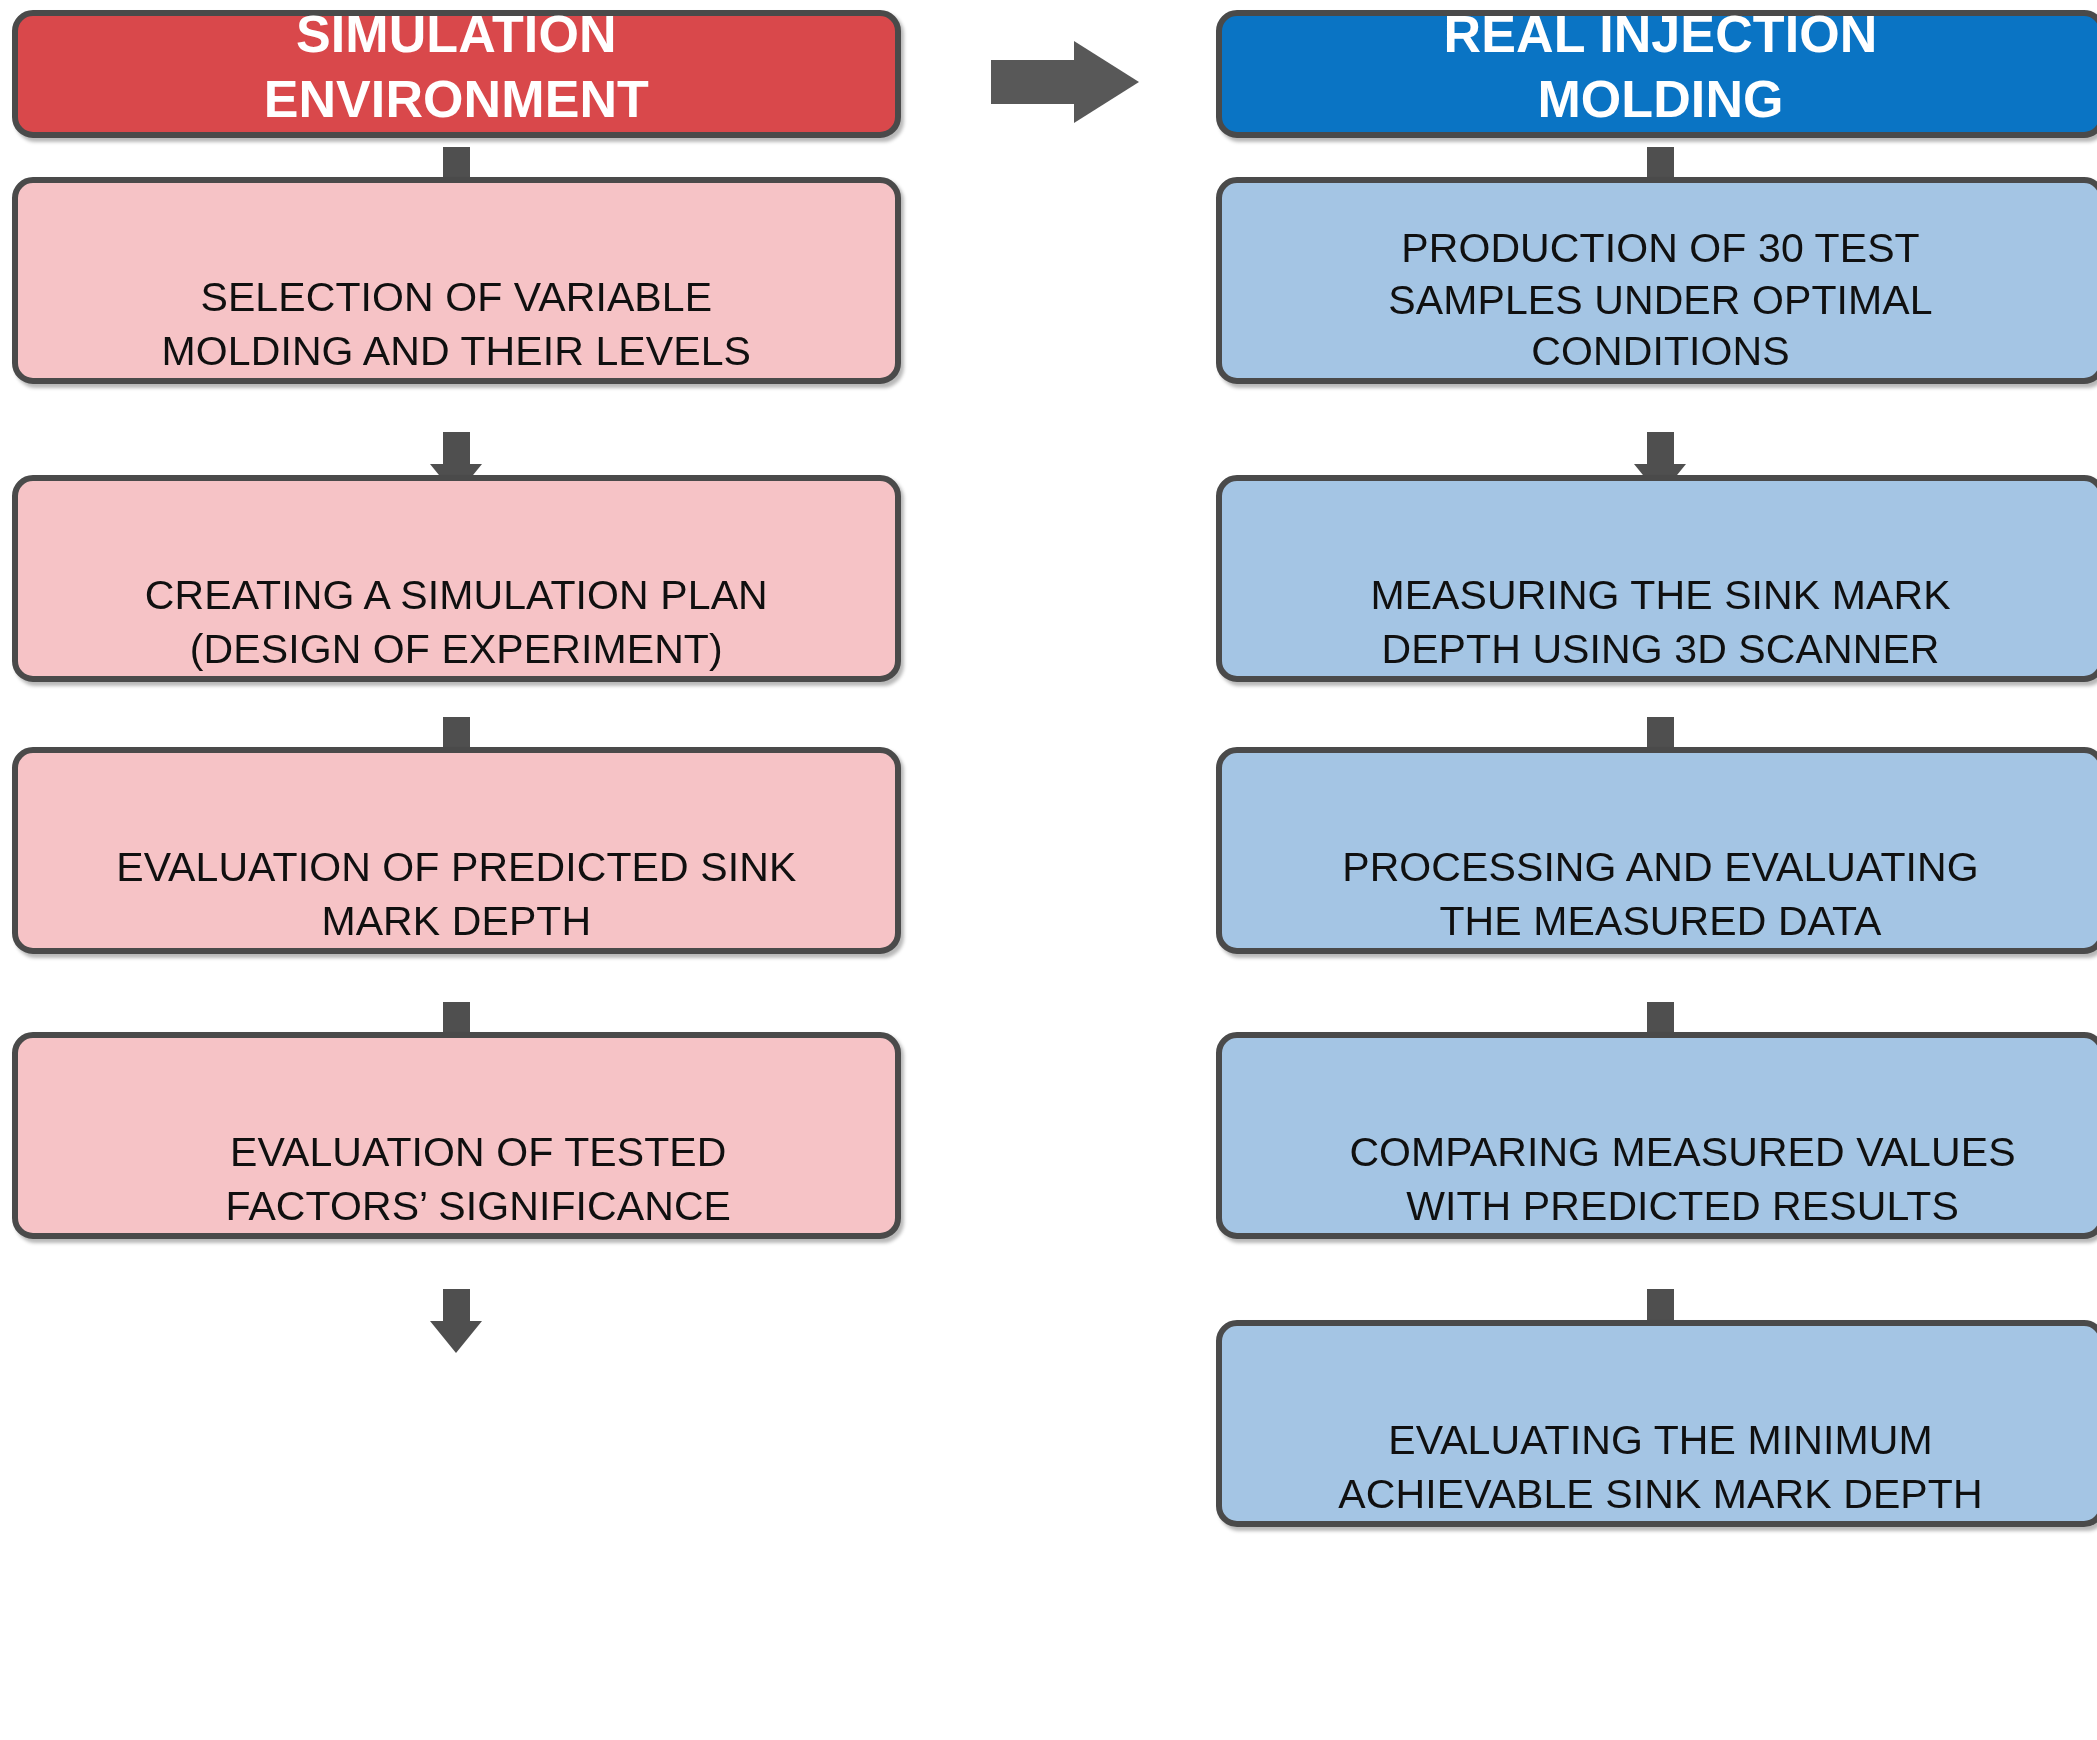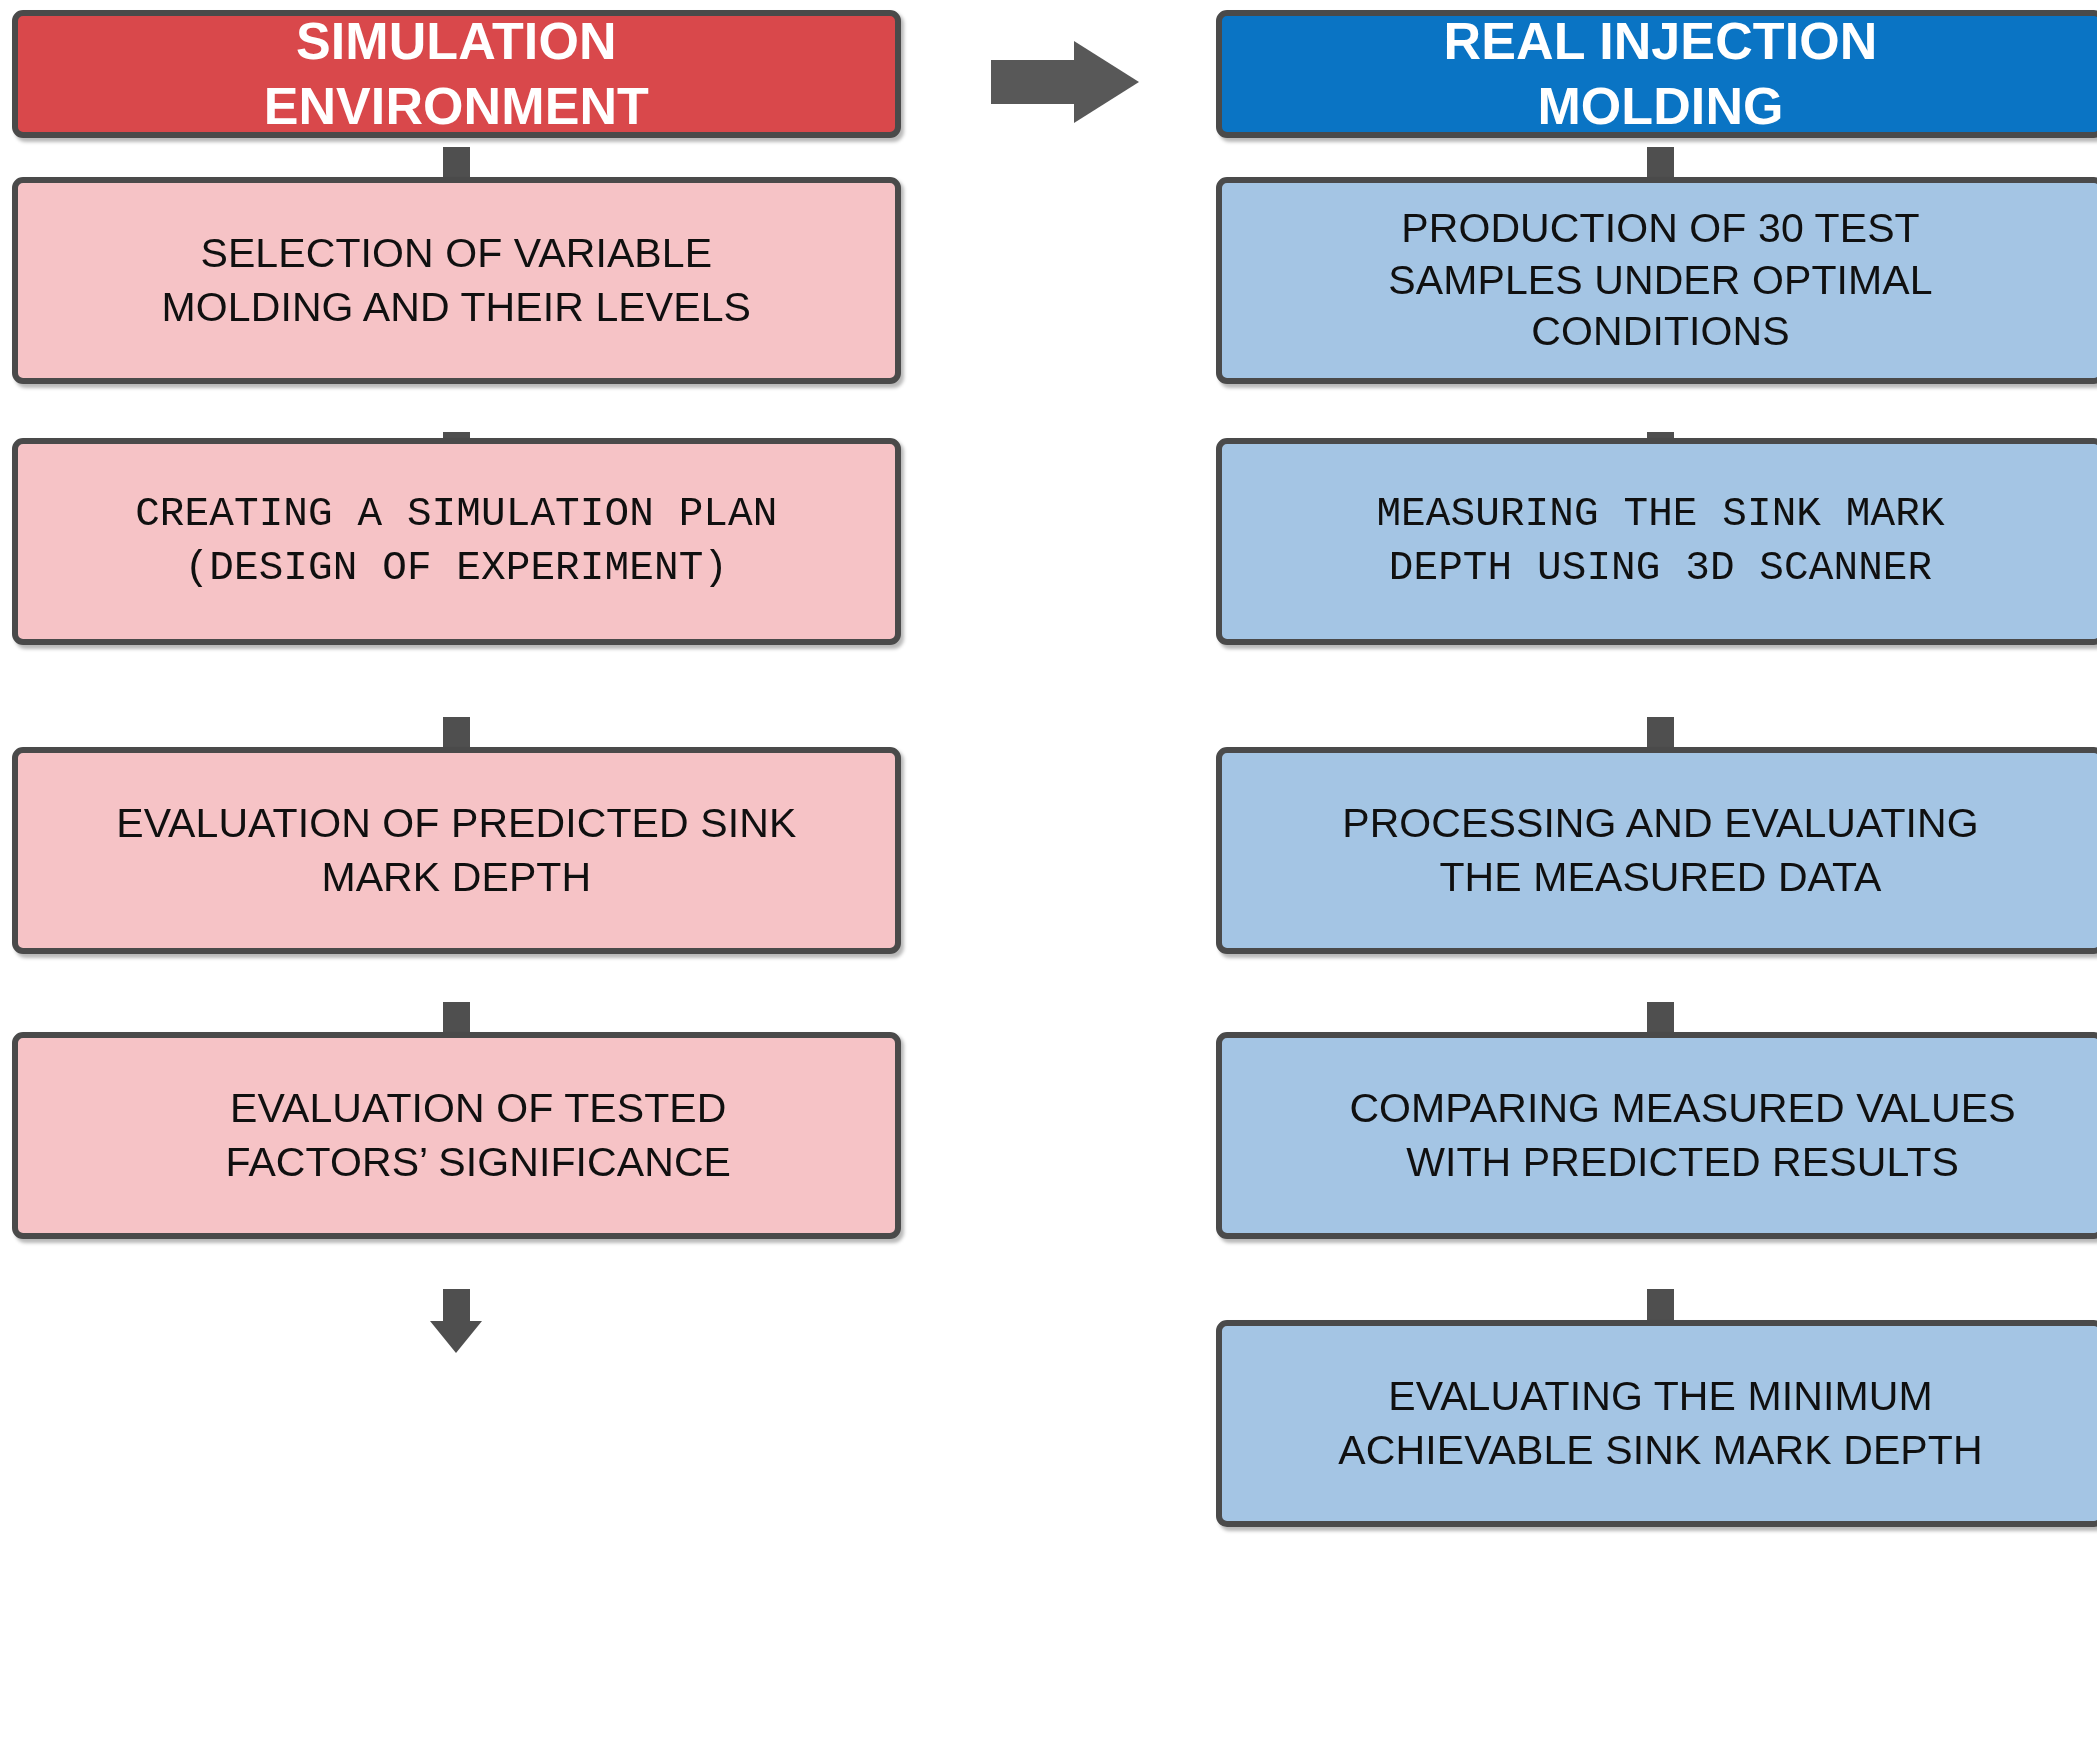--- a/index.html
+++ b/index.html
@@ -25,23 +25,23 @@
   }
   .column.left  { left: 11.8px; }
   .column.right { left: 1216px; }
 
   
   .node {
     position: absolute;
     box-sizing: border-box;
     width: 889px;
     border: 6.6px solid #4a4a4a;
-    border-radius: 11px;
+    border-radius: 21px;
     display: flex;
-    align-items: center;
+    align-items: flex-end;
     justify-content: center;
     text-align: center;
     box-shadow: 3px 3.7px 3.7px rgba(0,0,0,0.28);
   }
   .node .label {
     display: block;
     width: 100%;
     padding: 0 25px;
     box-sizing: border-box;
     white-space: pre-line;
@@ -70,21 +70,21 @@
   .node.step .label {
     color: #101010;
     font-size: 41px;
     font-weight: 400;
   }
   .node.step.pink { background: #f6c3c6; }
   .node.step.lblue{ background: #a4c5e4; }
 
   
   .row-1 { top: 177px; }
-  .row-2 { top: 438px; font-family: Liberation Mono, monospace; }
+  .row-2 { top: 475px; }
   .row-3 { top: 747px; }
   .row-4 { top: 1032px; padding-left: 44px; }
   .row-5 { top: 1320px; }
 
   
   .node.step.tall-text .label { line-height: 1.26; }
 
   
   .arrow-down {
     position: absolute;

